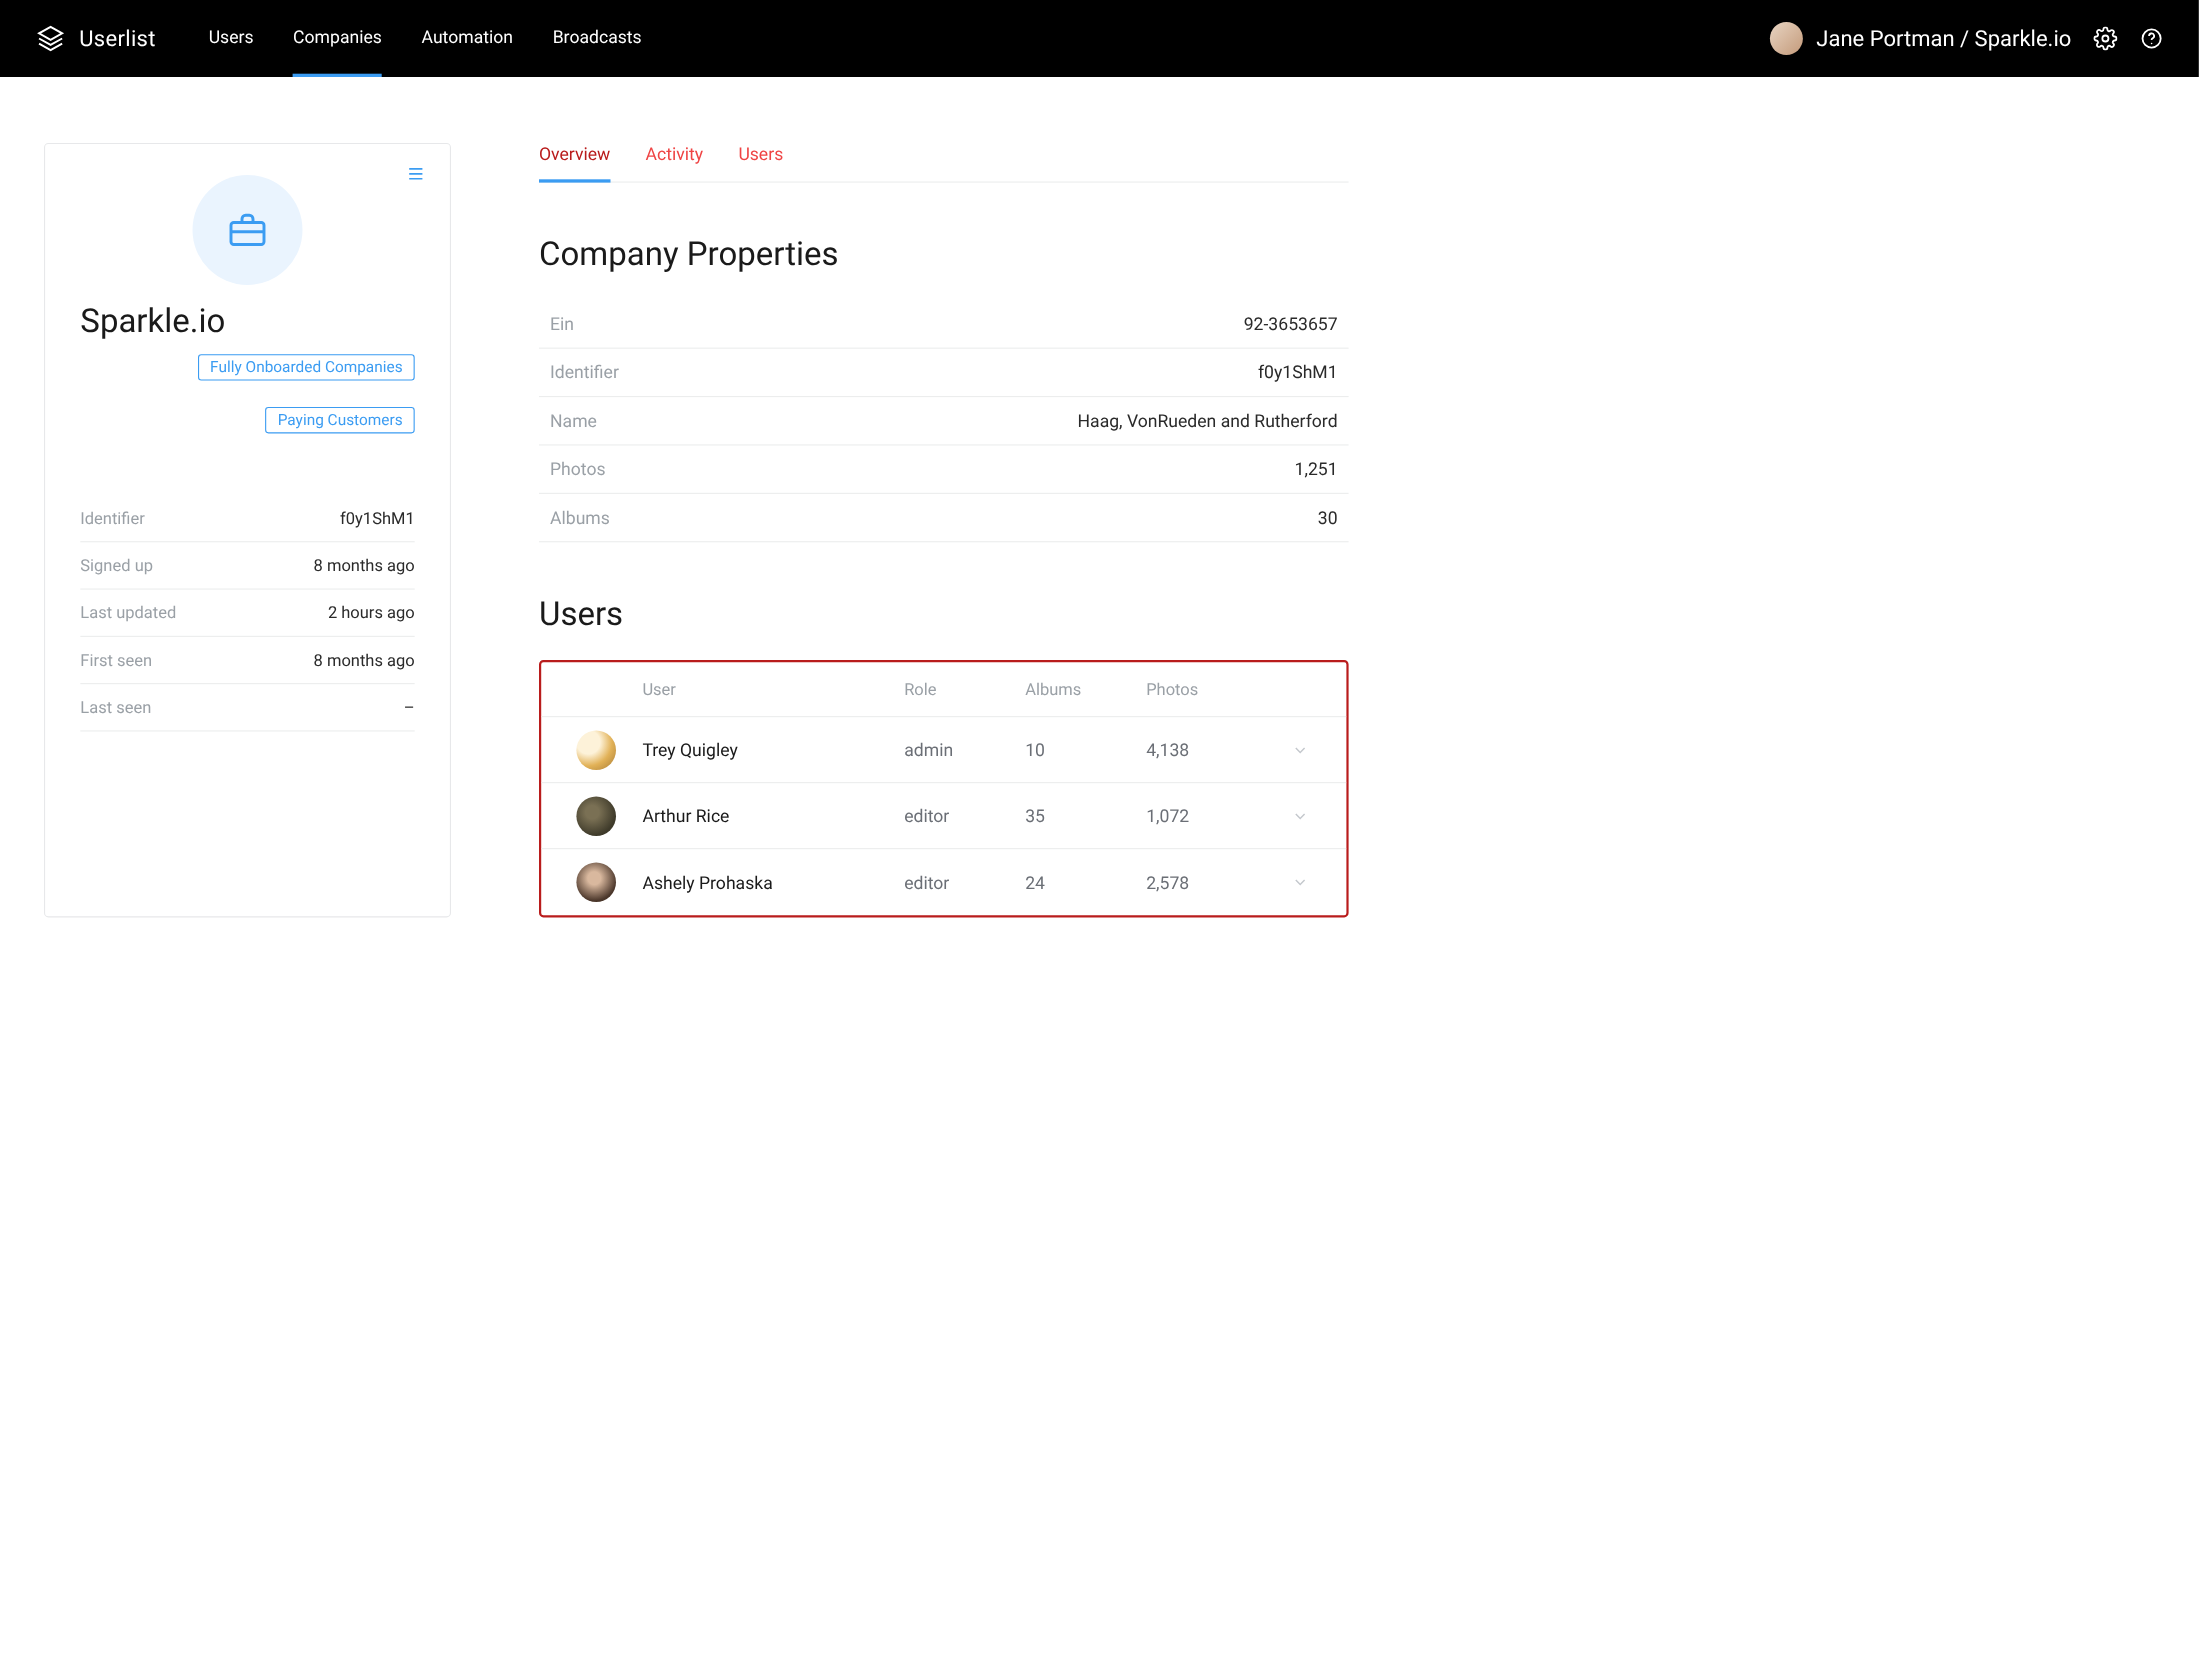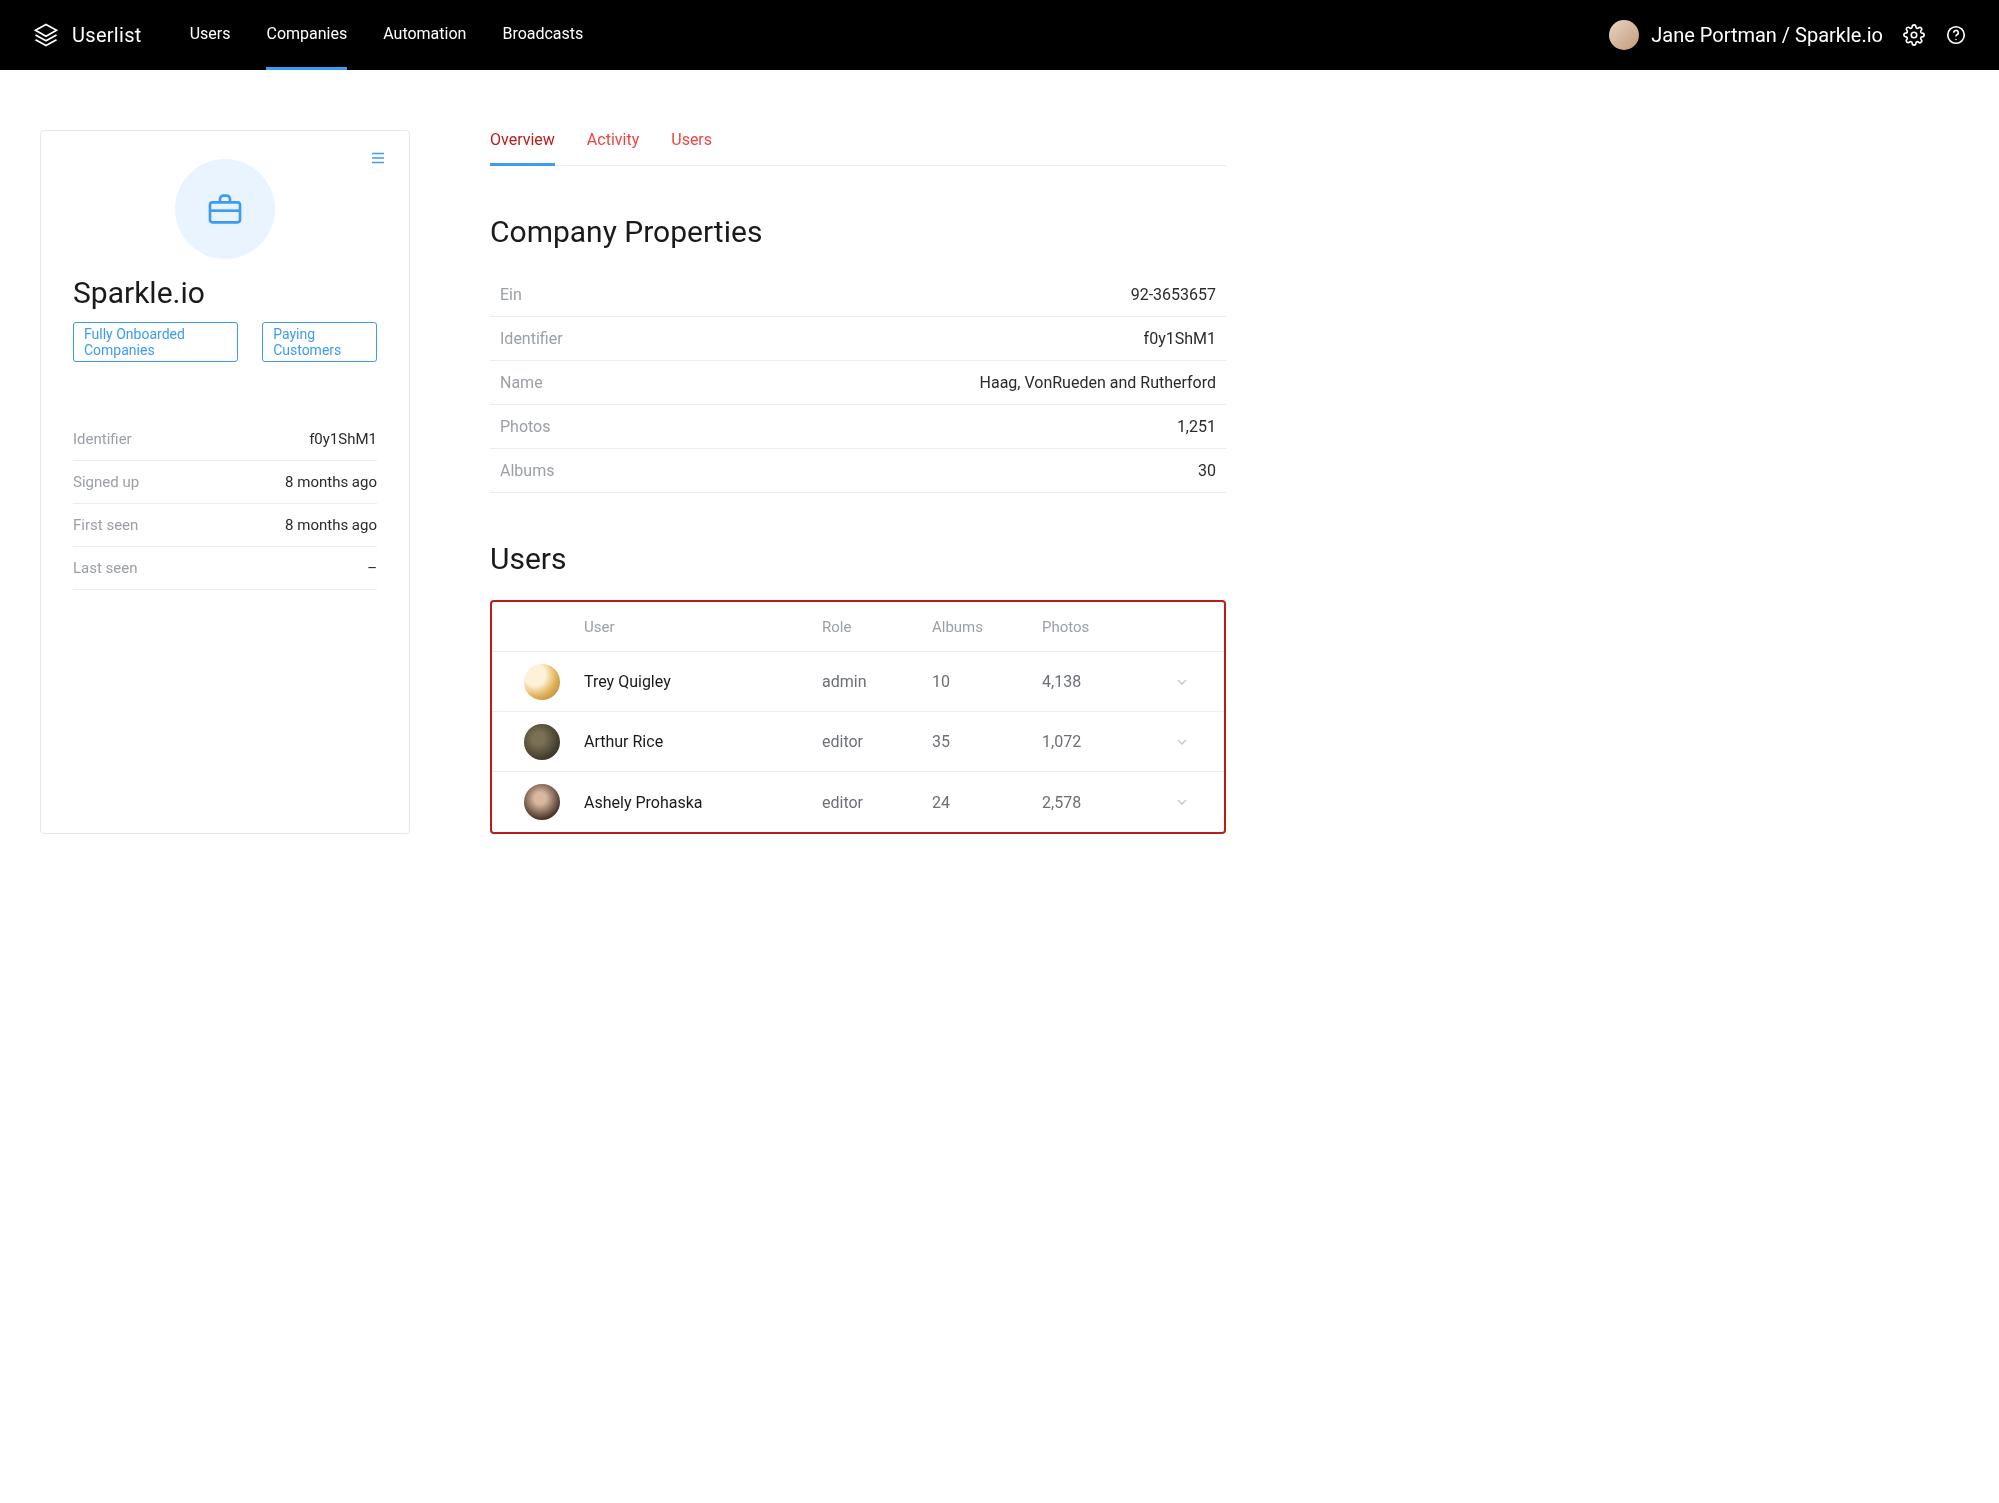--- a/index.html
+++ b/index.html
@@ -64,21 +64,21 @@
     .company-icon-wrap { display: flex; justify-content: center; }
     .company-icon-circle {
       width: 100px; height: 100px; border-radius: 50%;
       background: #eaf4fe; display: flex; align-items: center; justify-content: center;
     }
     .company-icon-circle svg { width: 40px; height: 40px; color: #3b9cf2; }
     .company-name {
       text-align: left; font-size: 30px; font-weight: 400;
       margin-top: 16px; color: #1a1a1a;
     }
-    .tags { display: flex; align-items: flex-end; gap: 24px; margin-top: 12px; }
+    .tags { display: flex; flex-direction: column; align-items: flex-end; gap: 24px; margin-top: 12px; }
     .tag {
       border: 1px solid #3b9cf2; color: #3b9cf2;
       font-size: 14px; padding: 3px 10px; border-radius: 3px;
       cursor: pointer;
     }
     .meta-list { margin-top: 56px; }
     .meta-row {
       display: flex; justify-content: space-between;
       padding: 12px 0; border-bottom: 1px solid #eceded;
       font-size: 15px;
@@ -209,20 +209,24 @@
     <div class="meta-list">
       <div class="meta-row">
         <span class="meta-label">Identifier</span>
         <span class="meta-value">f0y1ShM1</span>
       </div>
       <div class="meta-row">
         <span class="meta-label">Signed up</span>
         <span class="meta-value">8 months ago</span>
       </div>
       <div class="meta-row">
+        <span class="meta-label">Last updated</span>
+        <span class="meta-value">2 hours ago</span>
+      </div>
+      <div class="meta-row">
         <span class="meta-label">First seen</span>
         <span class="meta-value">8 months ago</span>
       </div>
       <div class="meta-row">
         <span class="meta-label">Last seen</span>
         <span class="meta-value">–</span>
       </div>
     </div>
   </aside>
 

